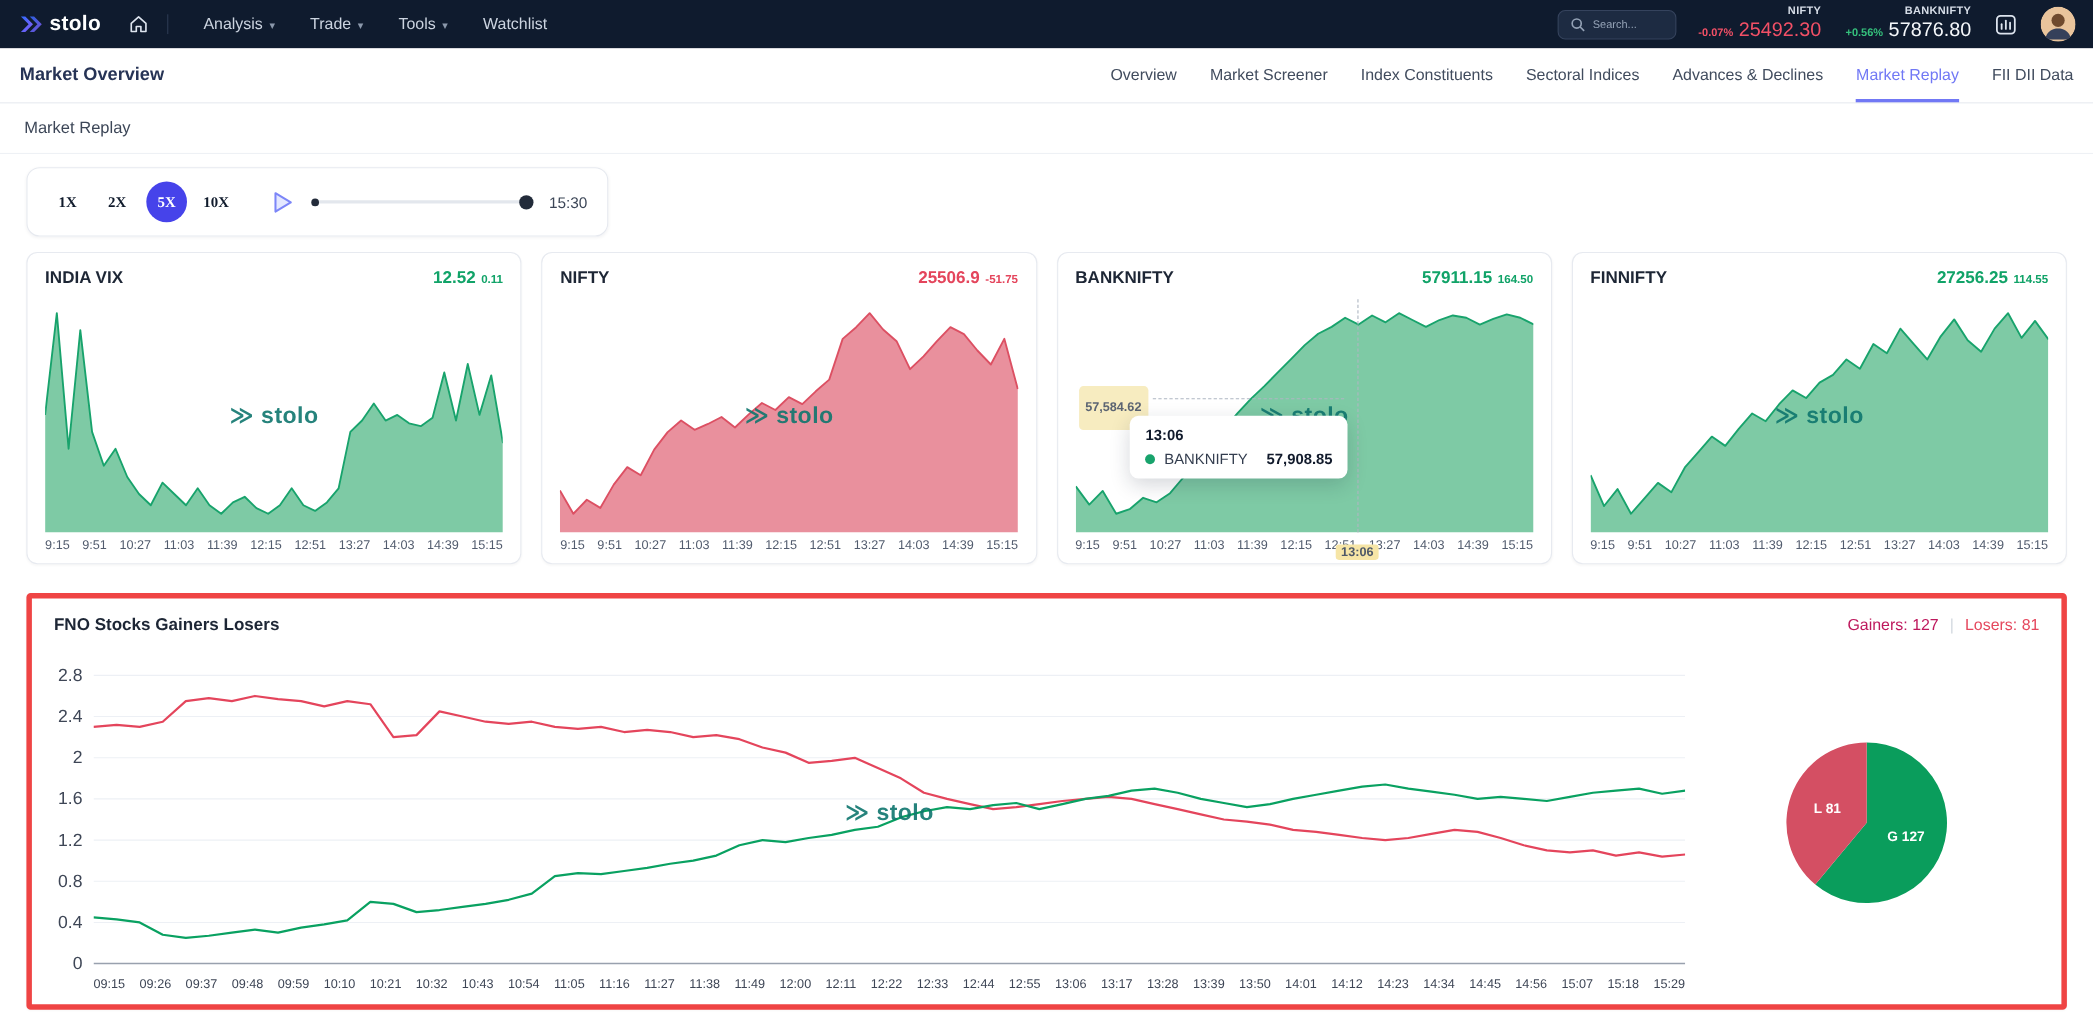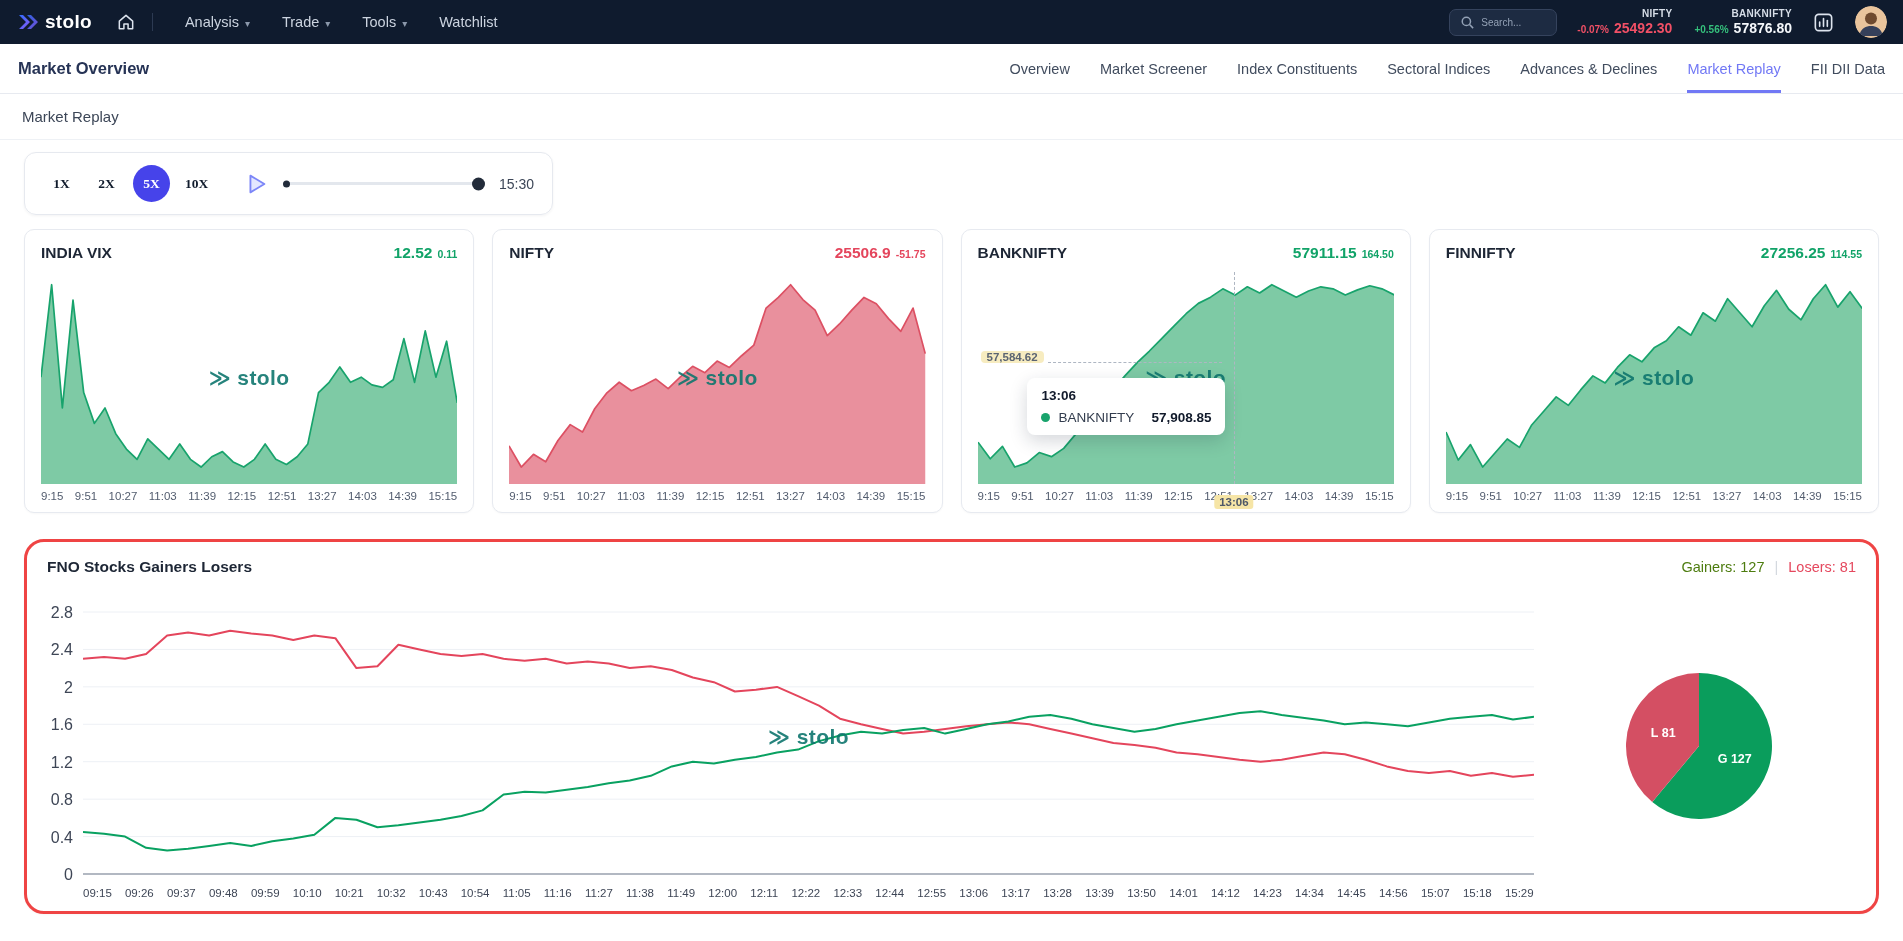--- a/index.html
+++ b/index.html
@@ -16,21 +16,21 @@
   .top-right{margin-left:auto;display:flex;align-items:center;gap:20px}
   .search{display:flex;align-items:center;gap:6px;background:#1d2b42;border:1px solid#35435d;border-radius:7px;padding:5px 10px;width:108px;cursor:text}
   .search input{background:transparent;border:none;outline:none;color:#9aa7ba;font-size:10px;width:66px;font-family:inherit}
   .search input::placeholder{color:#94a2b6}
   .tickers{display:flex;gap:22px;align-items:center}
   .ticker{display:flex;flex-direction:column;align-items:flex-end;line-height:1.2}
   .t-name{color:#d6dde7;font-size:10px;font-weight:700;letter-spacing:.3px}
   .t-row{display:flex;align-items:baseline;gap:5px}
   .t-chg{font-size:10px;font-weight:600}
   .t-chg.down{color:#f25066}.t-chg.up{color:#35c07c}
-  .t-val{font-size:14px;font-weight:700}
+  .t-val{font-size:18px;font-weight:400}
   .t-val.down{color:#f25066}.t-val.up{color:#f5f8fb}
   .icon-btn{display:flex;cursor:pointer}
   .avatar{width:32px;height:32px;border-radius:50%;overflow:hidden;cursor:pointer;flex:none}
   
   .subbar{height:50px;border-bottom:1px solid #e7eaf0;display:flex;align-items:center;padding:0 18px;background:#fff}
   .page-title{font-size:16.5px;font-weight:700;color:#263355}
   .tabs{margin-left:auto;display:flex;gap:30px;height:100%}
   .tab{display:flex;align-items:center;font-size:14.5px;color:#414c5e;cursor:pointer;border-bottom:3px solid transparent;padding-top:3px}
   .tab.active{color:#7178f5;border-bottom-color:#7178f5}
   
@@ -53,34 +53,34 @@
   .mini-right{display:flex;align-items:baseline;gap:5px}
   .mini-val{font-size:15.5px;font-weight:700}
   .mini-chg{font-size:10.5px;font-weight:600}
   .up{color:#11a368}.down{color:#e4455c}
   .mini-plot{position:relative;height:212px}
   .mini-svg{position:absolute;inset:0;width:100%;height:100%}
   .watermark{position:absolute;left:50%;top:50%;transform:translate(-50%,-50%);color:#0f766e;font-size:21px;font-weight:700;opacity:.9;pointer-events:none;letter-spacing:.4px;white-space:nowrap}
   .mini-axis{display:flex;justify-content:space-between;margin-top:6px;font-size:11.5px;color:#525c6e;position:relative}
   .vline{position:absolute;top:0;bottom:0;border-left:1px dashed #aeb6c2}
   .hline{position:absolute;border-top:1px dashed #aeb6c2}
-  .chip{position:absolute;left:3px;background:#f7ecc0;color:#5b6472;font-size:11.5px;padding:0 6px;border-radius:4px;font-weight:600;z-index:2}
+  .chip{position:absolute;left:3px;background:#f7ecc0;color:#5b6472;font-size:11.5px;padding:14px 6px;border-radius:4px;font-weight:600;z-index:2}
   .bn-tooltip{position:absolute;background:#fff;border-radius:8px;box-shadow:0 6px 18px rgba(23,32,54,.18);padding:10px 14px;min-width:198px;z-index:3}
   .tt-time{font-size:13.5px;font-weight:700;color:#111a2b;margin-bottom:7px}
   .tt-row{display:flex;align-items:center;gap:8px}
   .tt-dot{width:9px;height:9px;border-radius:50%;flex:none}
   .tt-series{font-size:13.5px;color:#333d4e}
   .tt-val{font-size:13.5px;font-weight:700;color:#111a2b;margin-left:auto}
   .tick-highlight{position:absolute;bottom:-25px;transform:translateX(-50%);background:#f6e5a6;color:#4e5868;font-size:11.5px;font-weight:700;padding:1px 5px;border-radius:3px;z-index:2}
   
-  .fno-card{margin:26px 24px 0;border:3px solid #ef4444;border-radius:20px;padding-bottom:12px;box-shadow:0 1px 2px rgba(16,24,40,.03);background:#fff}
+  .fno-card{margin:26px 24px 0;border:5px solid #ef4444;border-radius:4px;padding-bottom:12px;box-shadow:0 1px 2px rgba(16,24,40,.03);background:#fff}
   .fno-head{display:flex;justify-content:space-between;align-items:center;padding:16px 20px 12px}
   .fno-title{font-size:15.5px;font-weight:700;color:#1d2635}
   .fno-legend{font-size:14.5px;display:flex;gap:10px;align-items:center}
-  .gainers{color:#4d7c0f}.losers{color:#e5485e}.pipe{color:#d3d8df}
+  .gainers{color:#be185d}.losers{color:#e5485e}.pipe{color:#d3d8df}
   .fno-body{display:flex;padding:4px 12px 0 12px}
   .fno-chart{flex:1;min-width:0}
   .fno-plotwrap{display:flex}
   .fno-yaxis{position:relative;width:44px;flex:none}
   .fno-yaxis span{position:absolute;right:10px;font-size:16px;color:#3e4656}
   .fno-plotarea{position:relative;flex:1;height:290px;min-width:0}
   #fno-svg{width:100%;height:290px;display:block}
   .fno-xaxis{display:flex;justify-content:space-between;margin:5px 0 0 44px;font-size:11.5px;color:#3e4656}
   .fno-pie{width:330px;flex:none;display:flex;align-items:center;justify-content:center}
 </style>

